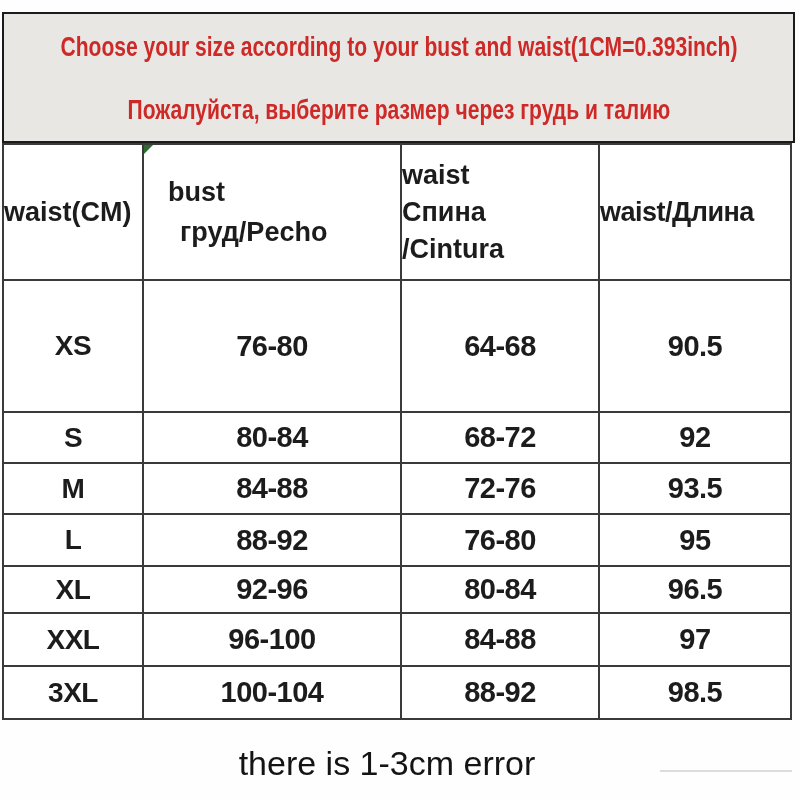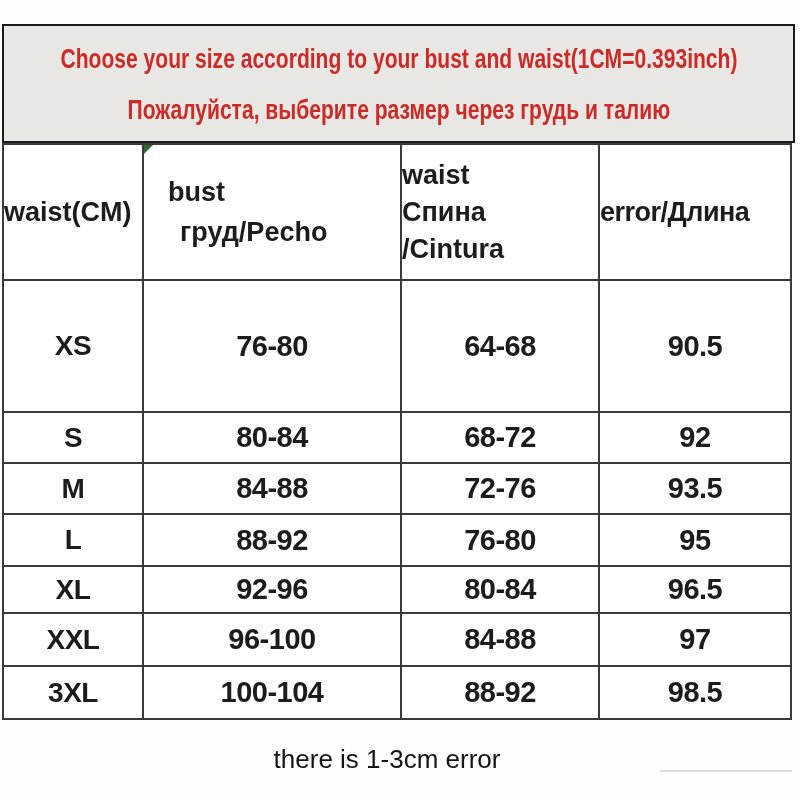--- a/index.html
+++ b/index.html
@@ -21,21 +21,21 @@
     left: 2px;
     width: 793px;
     box-sizing: border-box;
     background: #e9e7e4;
     border: 2px solid #1b1b1b;
     display: flex;
     align-items: center;
     justify-content: center;
     overflow: hidden;
   }
-  .banner-en { top: 24px; height: 70px; }
+  .banner-en { top: 12px; height: 70px; }
   .banner-ru { top: 80px; height: 63px; border-top: none; text-align: center; }
   .banner .condense {
     display: inline-block;
     white-space: nowrap;
     transform: scaleX(0.78);
     transform-origin: center center;
     color: #cd2927;
     font-size: 27px;
     font-weight: 700;
     letter-spacing: 0px;
@@ -100,21 +100,21 @@
     letter-spacing: -0.5px;
   }
   tr.data-row td.sz { font-size: 28px; }
   
   .footer-note {
     position: absolute;
     top: 744px;
     left: 0;
     width: 774px;
     text-align: center;
-    font-size: 26px;
+    font-size: 34px;
     font-weight: 400;
     color: #141414;
   }
   .faint-line {
     position: absolute;
     top: 770px;
     left: 660px;
     width: 132px;
     height: 2px;
     background: #dcdcdc;
@@ -149,21 +149,21 @@
           <span class="corner-marker"></span>
           <div class="hl indent">bust</div>
           <div class="hl">груд/Pecho</div>
         </td>
         <td class="h-waist">
           <div class="hl">waist</div>
           <div class="hl">Спина</div>
           <div class="hl">/Cintura</div>
         </td>
         <td class="h-length">
-          <span>error/Длина</span>
+          <span>waist/Длина</span>
         </td>
       </tr>
 
       <tr class="data-row r-xs">
         <td class="sz">XS</td>
         <td>76-80</td>
         <td>64-68</td>
         <td>90.5</td>
       </tr>
 

